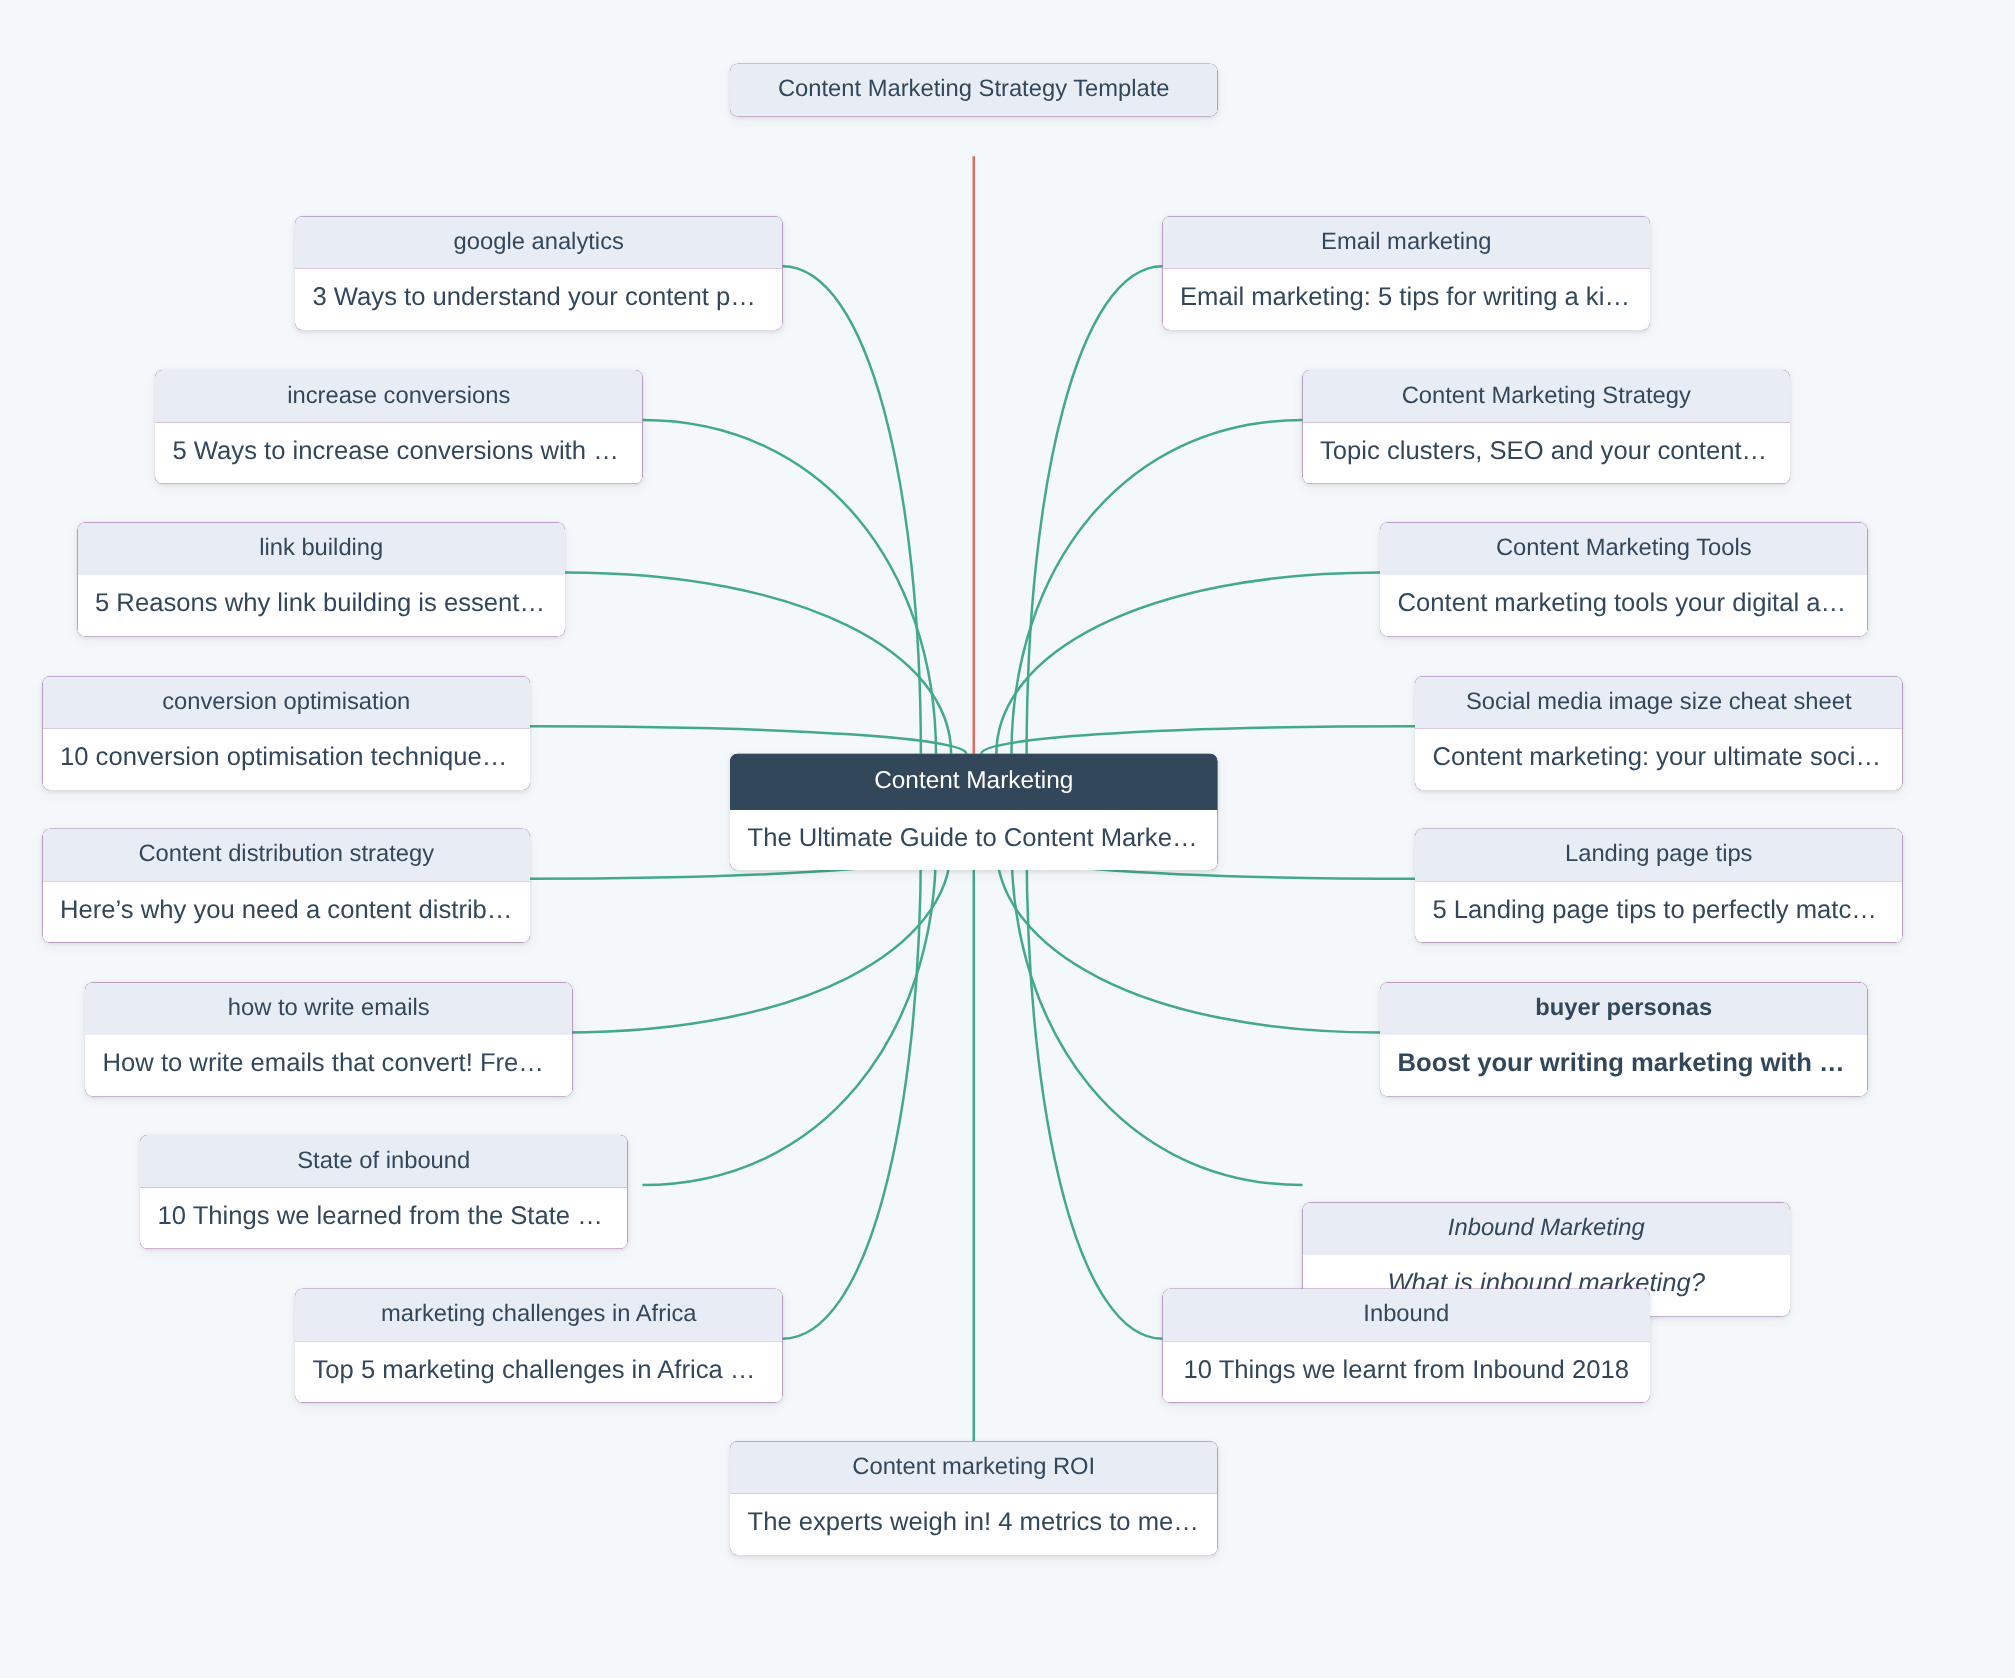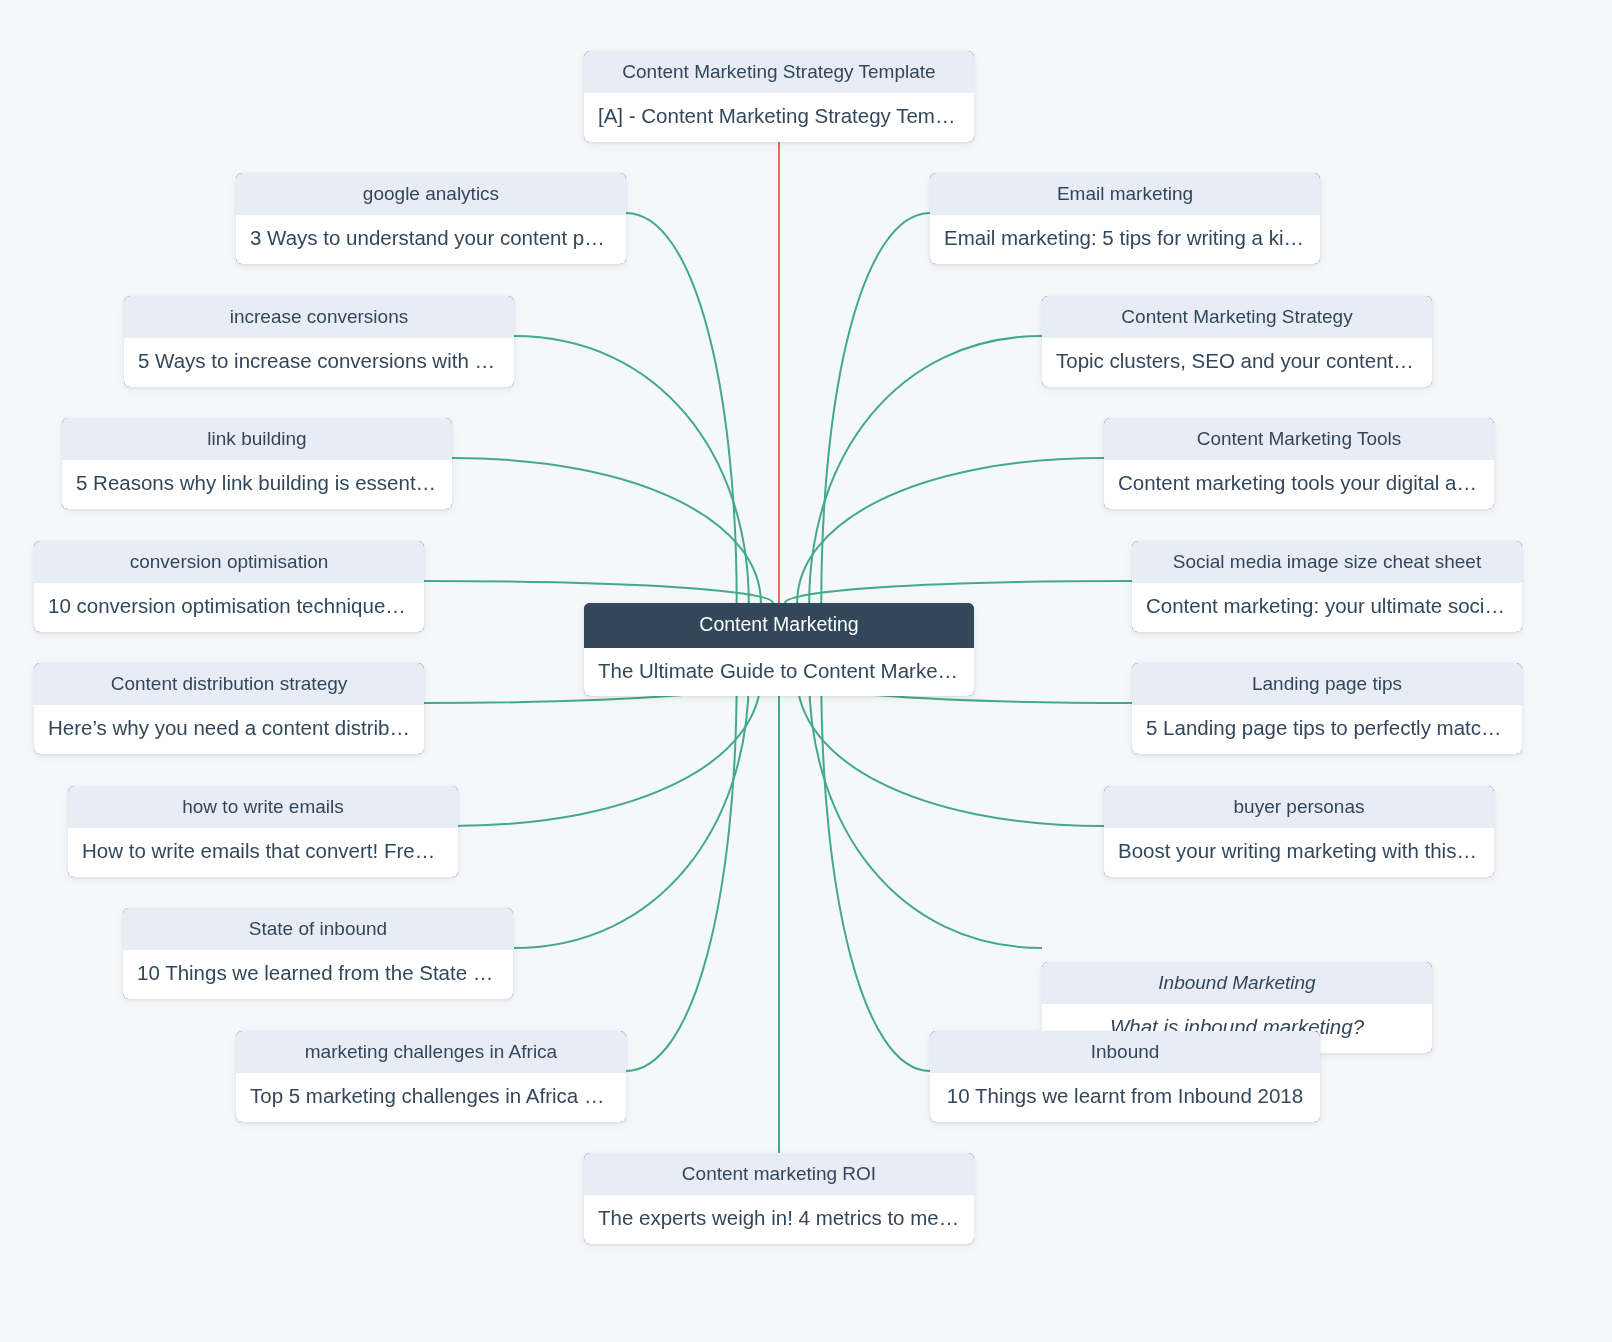--- a/index.html
+++ b/index.html
@@ -89,21 +89,20 @@
       <path d="M 930 1071 C 862.606 1071, 821.3 893.7, 821.3 677" fill="none" stroke="#43a98a" stroke-width="2"></path>
       <path d="M 779 677 L 779 1153" fill="none" stroke="#43a98a" stroke-width="2"></path>
     </svg>
   <div id="nodes-layer">
       <div class="node center" style="left: 584px; top: 603px; width: 390px;">
         <div class="node-header">Content Marketing</div>
         <div class="node-body">The Ultimate Guide to Content Marketing</div>
       </div>
       <div class="node" style="left: 584px; top: 51px; width: 390px;">
         <div class="node-header">Content Marketing Strategy Template</div>
-        <div class="node-body">[A] - Content Marketing Strategy Templ…</div>
       </div>
       <div class="node" style="left: 236px; top: 173px; width: 390px;">
         <div class="node-header">google analytics</div>
         <div class="node-body">3 Ways to understand your content perf…</div>
       </div>
       <div class="node" style="left: 124px; top: 296px; width: 390px;">
         <div class="node-header">increase conversions</div>
         <div class="node-body">5 Ways to increase conversions with yo…</div>
       </div>
       <div class="node" style="left: 62px; top: 418px; width: 390px;">
@@ -115,21 +114,21 @@
         <div class="node-body">10 conversion optimisation techniques …</div>
       </div>
       <div class="node" style="left: 34px; top: 663px; width: 390px;">
         <div class="node-header">Content distribution strategy</div>
         <div class="node-body">Here’s why you need a content distribut…</div>
       </div>
       <div class="node" style="left: 68px; top: 786px; width: 390px;">
         <div class="node-header">how to write emails</div>
         <div class="node-body">How to write emails that convert! Free t…</div>
       </div>
-      <div class="node" style="left: 123px; top: 908px; width: 390px;">
+      <div class="node" style="left: 112px; top: 908px; width: 390px;">
         <div class="node-header">State of inbound</div>
         <div class="node-body">10 Things we learned from the State of …</div>
       </div>
       <div class="node" style="left: 236px; top: 1031px; width: 390px;">
         <div class="node-header">marketing challenges in Africa</div>
         <div class="node-body">Top 5 marketing challenges in Africa &amp; …</div>
       </div>
       <div class="node" style="left: 930px; top: 173px; width: 390px;">
         <div class="node-header">Email marketing</div>
         <div class="node-body">Email marketing: 5 tips for writing a kill…</div>
@@ -143,21 +142,21 @@
         <div class="node-body">Content marketing tools your digital ag…</div>
       </div>
       <div class="node" style="left: 1132px; top: 541px; width: 390px;">
         <div class="node-header">Social media image size cheat sheet</div>
         <div class="node-body">Content marketing: your ultimate social…</div>
       </div>
       <div class="node" style="left: 1132px; top: 663px; width: 390px;">
         <div class="node-header">Landing page tips</div>
         <div class="node-body">5 Landing page tips to perfectly match …</div>
       </div>
-      <div class="node" style="left: 1104px; top: 786px; width: 390px;">
+      <div class="node" style="left: 1104px; top: 786px; width: 390px; font-weight: bold;">
         <div class="node-header">buyer personas</div>
         <div class="node-body">Boost your writing marketing with this …</div>
       </div>
       <div class="node" style="left: 1042px; top: 962px; width: 390px; font-style: italic;">
         <div class="node-header">Inbound Marketing</div>
         <div class="node-body">What is inbound marketing?</div>
       </div>
       <div class="node" style="left: 930px; top: 1031px; width: 390px;">
         <div class="node-header">Inbound</div>
         <div class="node-body">10 Things we learnt from Inbound 2018</div>

